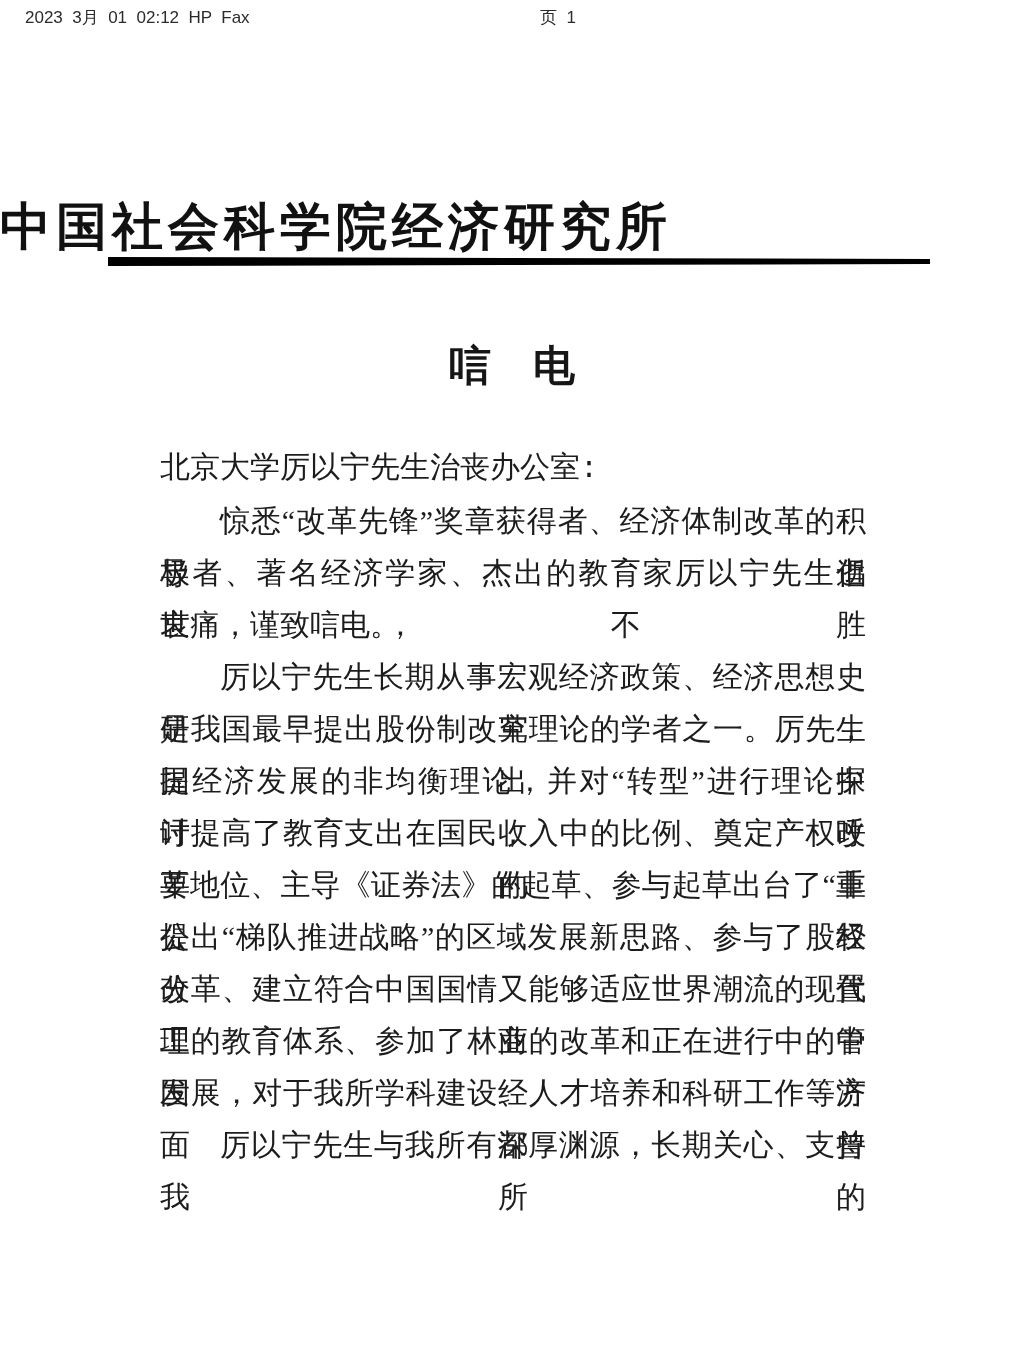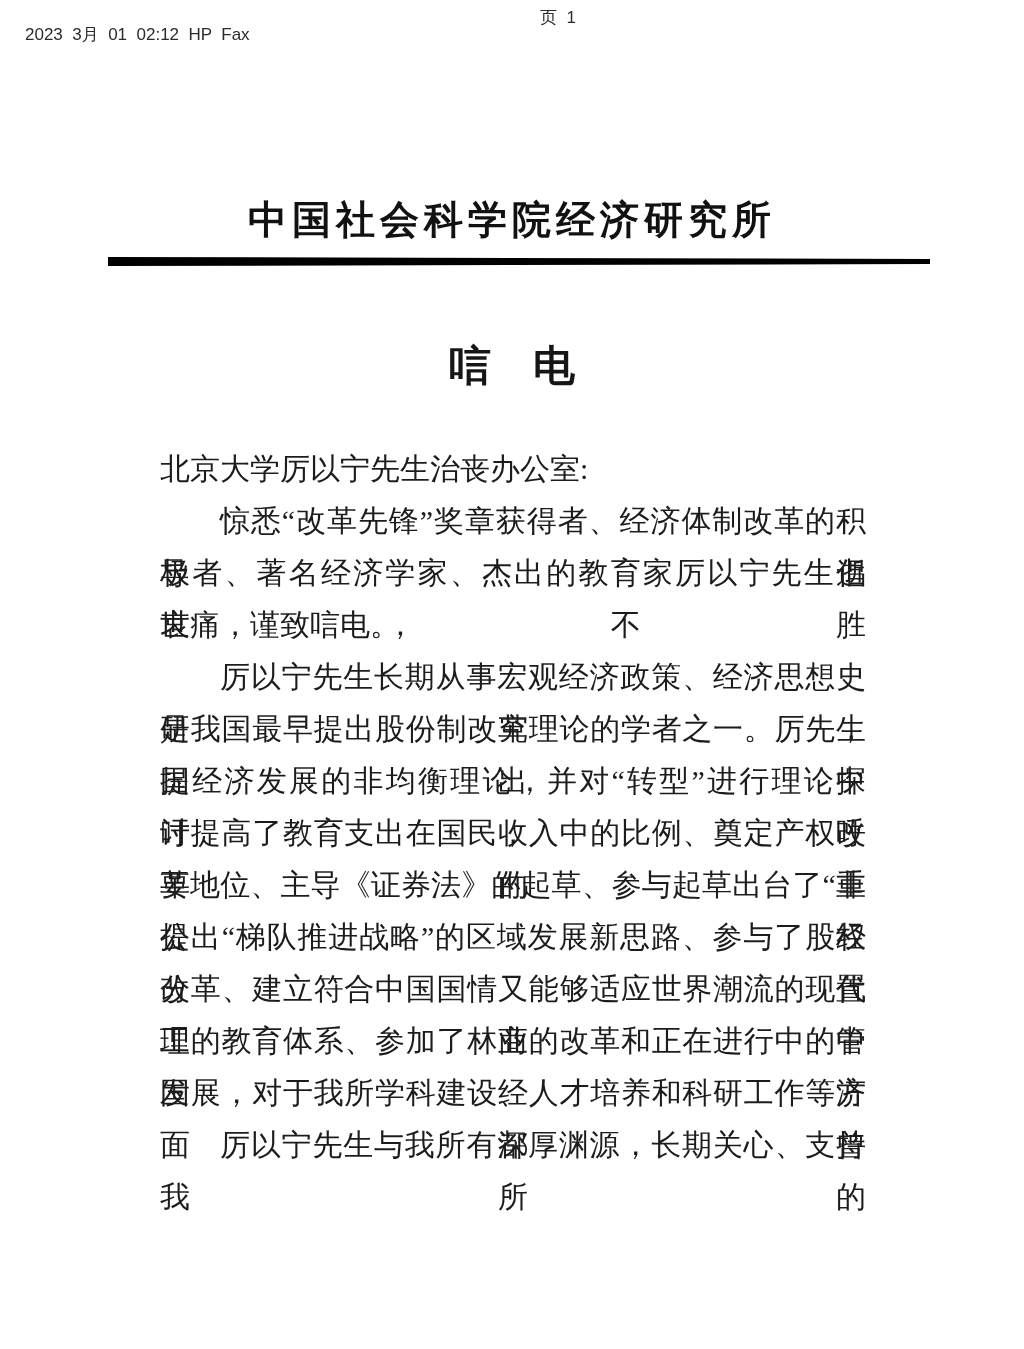--- a/index.html
+++ b/index.html
@@ -25,37 +25,36 @@
     width: 100%;
     height: 24px;
     font-family: "Liberation Sans", "DejaVu Sans", sans-serif;
     font-size: 17px;
     color: #2b2b2b;
     white-space: pre;
   }
   .fax-timestamp {
     position: absolute;
     left: 25px;
-    top: 17px;
+    top: 0;
   }
   .fax-page {
     position: absolute;
     left: 540px;
     top: 0;
     text-align: right;
   }
 
   
   .letterhead {
     position: absolute;
     top: 193px;
     left: 0;
     width: 100%;
-    text-align: center;
-    font-size: 39px;
+    font-size: 51px;
     font-weight: bold;
     letter-spacing: 5px;
     color: #111111;
     font-family: "Liberation Serif", "DejaVu Serif", serif;
   }
   .letterhead-rule {
     position: absolute;
     top: 256px;
     left: 108px;
     width: 822px;
@@ -99,20 +98,21 @@
   }
   .line.no-justify {
     text-align-last: left;
   }
   .line.first {
     text-indent: 2em;
   }
   .line.salutation {
     text-align-last: left;
     text-indent: 0;
+    font-family: Liberation Mono, monospace;
   }
 </style>
 </head>
 <body>
 
 <div class="page">
 
   <div class="fax-header">
     <span class="fax-timestamp">2023  3月  01  02:12  HP  Fax</span>
     <span class="fax-page">页  1</span>

